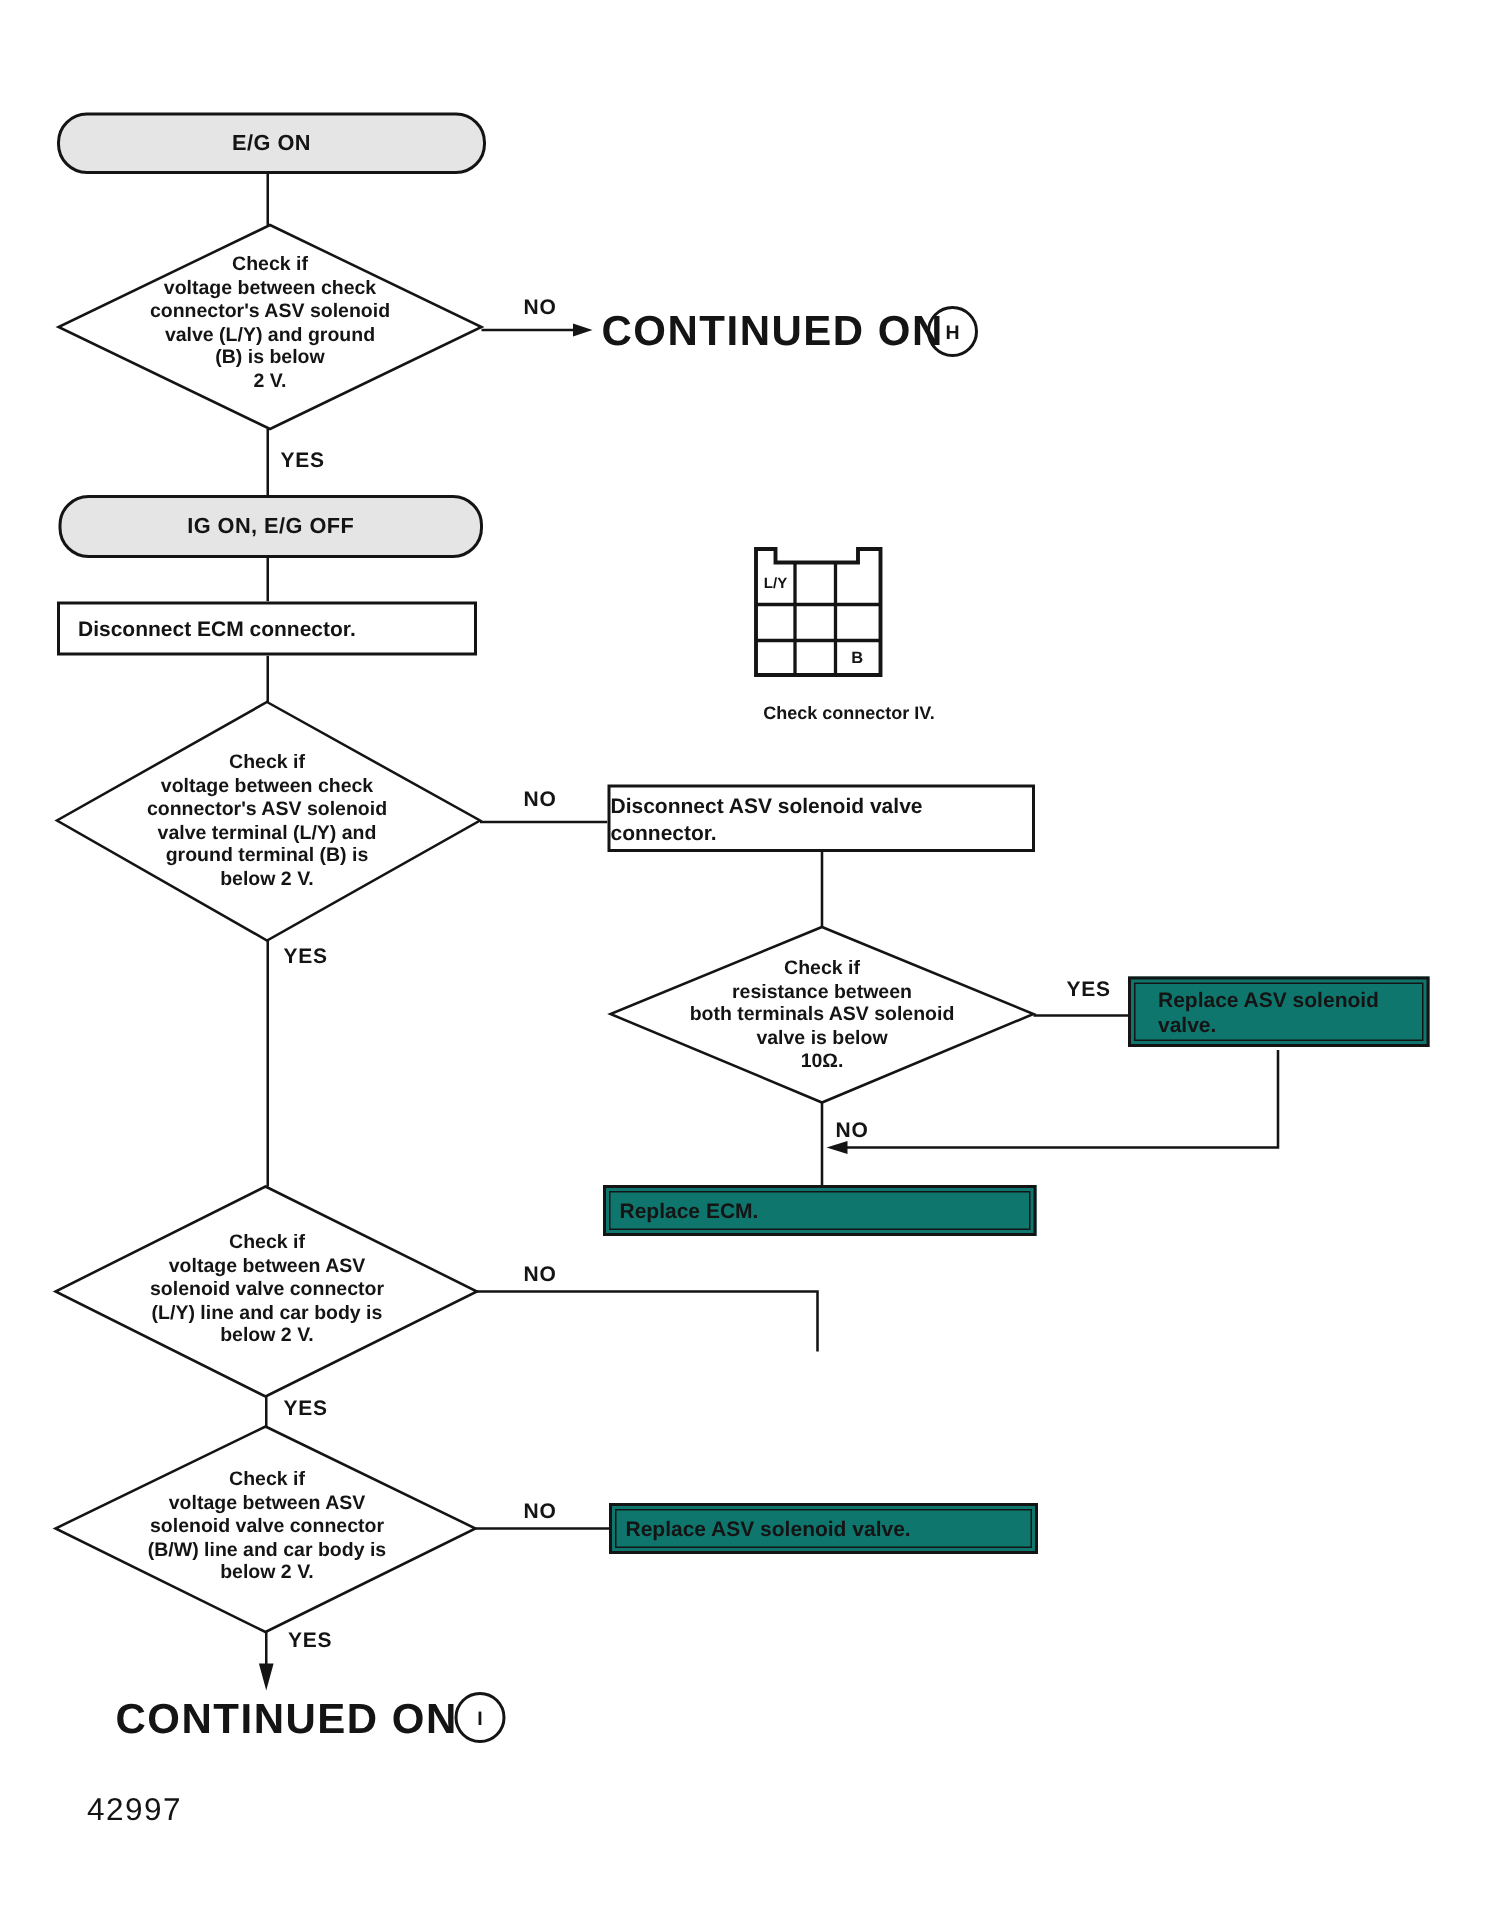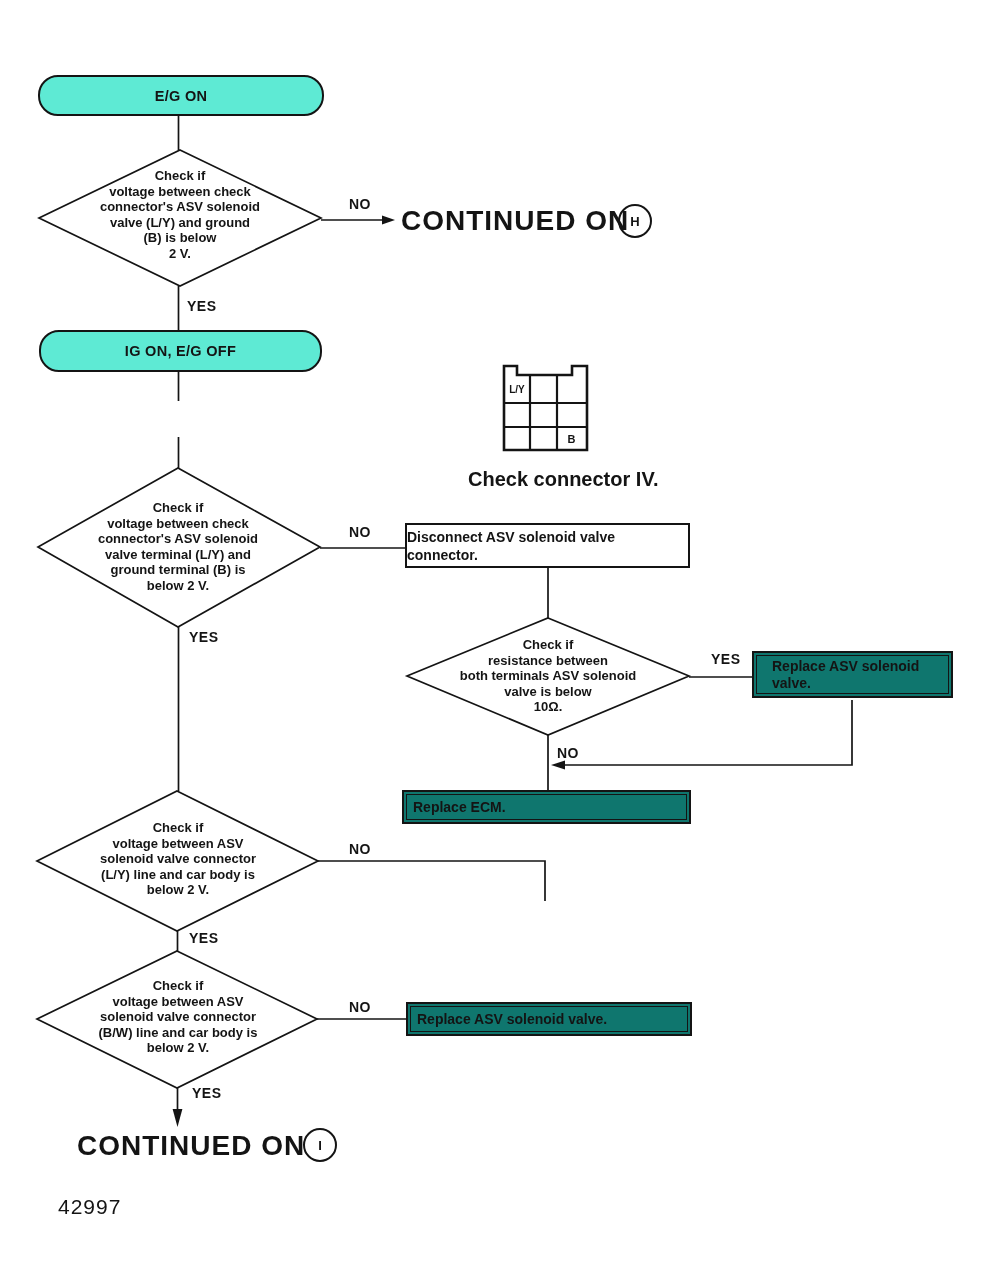--- a/index.html
+++ b/index.html
@@ -5,21 +5,21 @@
 <style>
   html,body{margin:0;padding:0;background:#fff;}
   #canvas{
     position:relative;width:992px;height:1272px;background:#fff;
     font-family:"Liberation Sans",sans-serif;color:#141414;overflow:hidden;
   }
   #wires{position:absolute;left:0;top:0;}
   .oval{
     position:absolute;border:2px solid #141414;border-radius:20px;
     display:flex;align-items:center;justify-content:center;
-    font-weight:bold;font-size:14.5px;letter-spacing:.3px;background:#5eead4;
+    font-weight:bold;font-size:14.5px;letter-spacing:.3px;background:#e5e5e5;
   }
   .sbox{
     position:absolute;border:2px solid #141414;background:#fff;
     display:flex;align-items:center;font-weight:bold;font-size:14px;
     line-height:18px;white-space:pre-line;
   }
   .dbox{
     position:absolute;border:2px solid #141414;background:#0f766e;
     display:flex;align-items:center;font-weight:bold;font-size:14px;
     line-height:17px;white-space:pre-line;
@@ -31,21 +31,21 @@
     position:absolute;text-align:center;font-weight:bold;font-size:13px;
     line-height:15.5px;white-space:pre-line;
   }
   .lbl{position:absolute;font-weight:bold;font-size:14px;letter-spacing:.5px;}
   .big{position:absolute;font-size:28px;letter-spacing:1px;line-height:32px;height:32px;font-weight:bold;}
   .circle{
     position:absolute;width:30px;height:30px;border:2px solid #141414;border-radius:50%;
     display:flex;align-items:center;justify-content:center;font-weight:bold;font-size:13px;
   }
   .pin{position:absolute;font-weight:bold;display:flex;align-items:center;justify-content:center;}
-  .caption{position:absolute;font-weight:bold;font-size:20px;}
+  .caption{position:absolute;font-weight:bold;font-size:12px;text-align:center;}
   .fig{position:absolute;font-size:21px;letter-spacing:1px;margin-top:23px;}
 </style>
 </head>
 <body>
 
 <div id="canvas">
 
   <svg id="wires" width="992" height="1272" viewBox="0 0 992 1272">
     <g stroke="#141414" stroke-width="1.7" fill="none">
       <path d="M178.5,112 V150"></path>
@@ -91,20 +91,21 @@
 connector's ASV solenoid
 valve (L/Y) and ground
 (B) is below
 2 V.</div>
   <div class="lbl" style="left:349px;top:196px">NO</div>
   <div class="lbl" style="left:187px;top:298px">YES</div>
 
   <div class="big" style="left:401px;top:205px">CONTINUED ON</div>
   <div class="circle" style="left:618px;top:204px">H</div>
 
+  <div class="sbox" style="left:38px;top:401px;width:280px;height:36px;padding-left:12px;box-sizing:border-box">Disconnect ECM connector.</div>
 
   <div class="pin" style="left:505px;top:378px;width:24px;height:23px;font-size:10px">L/Y</div>
   <div class="pin" style="left:558px;top:429px;width:27px;height:19px;font-size:11px">B</div>
   <div class="caption" style="left:468px;top:468px;width:196px">Check connector IV.</div>
 
   <div class="dtext" style="left:60px;top:500px;width:236px">Check if
 voltage between check
 connector's ASV solenoid
 valve terminal (L/Y) and
 ground terminal (B) is

